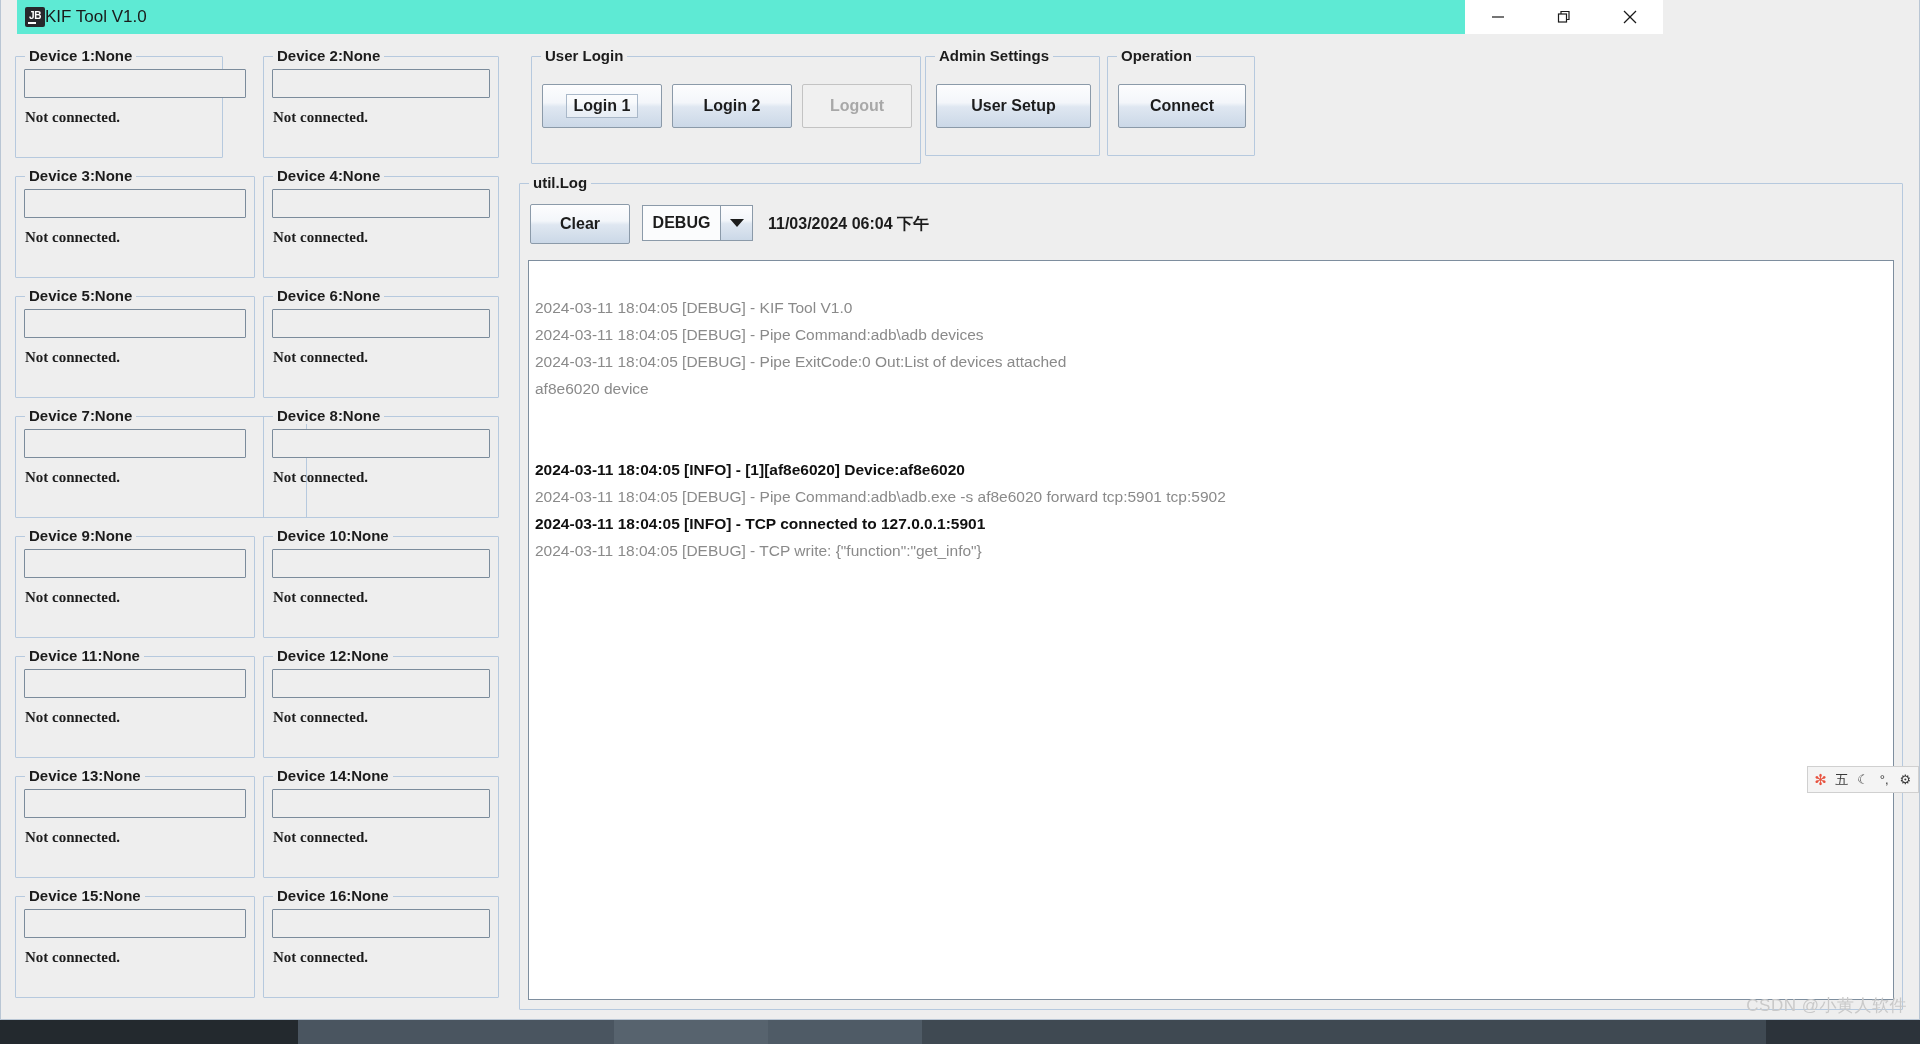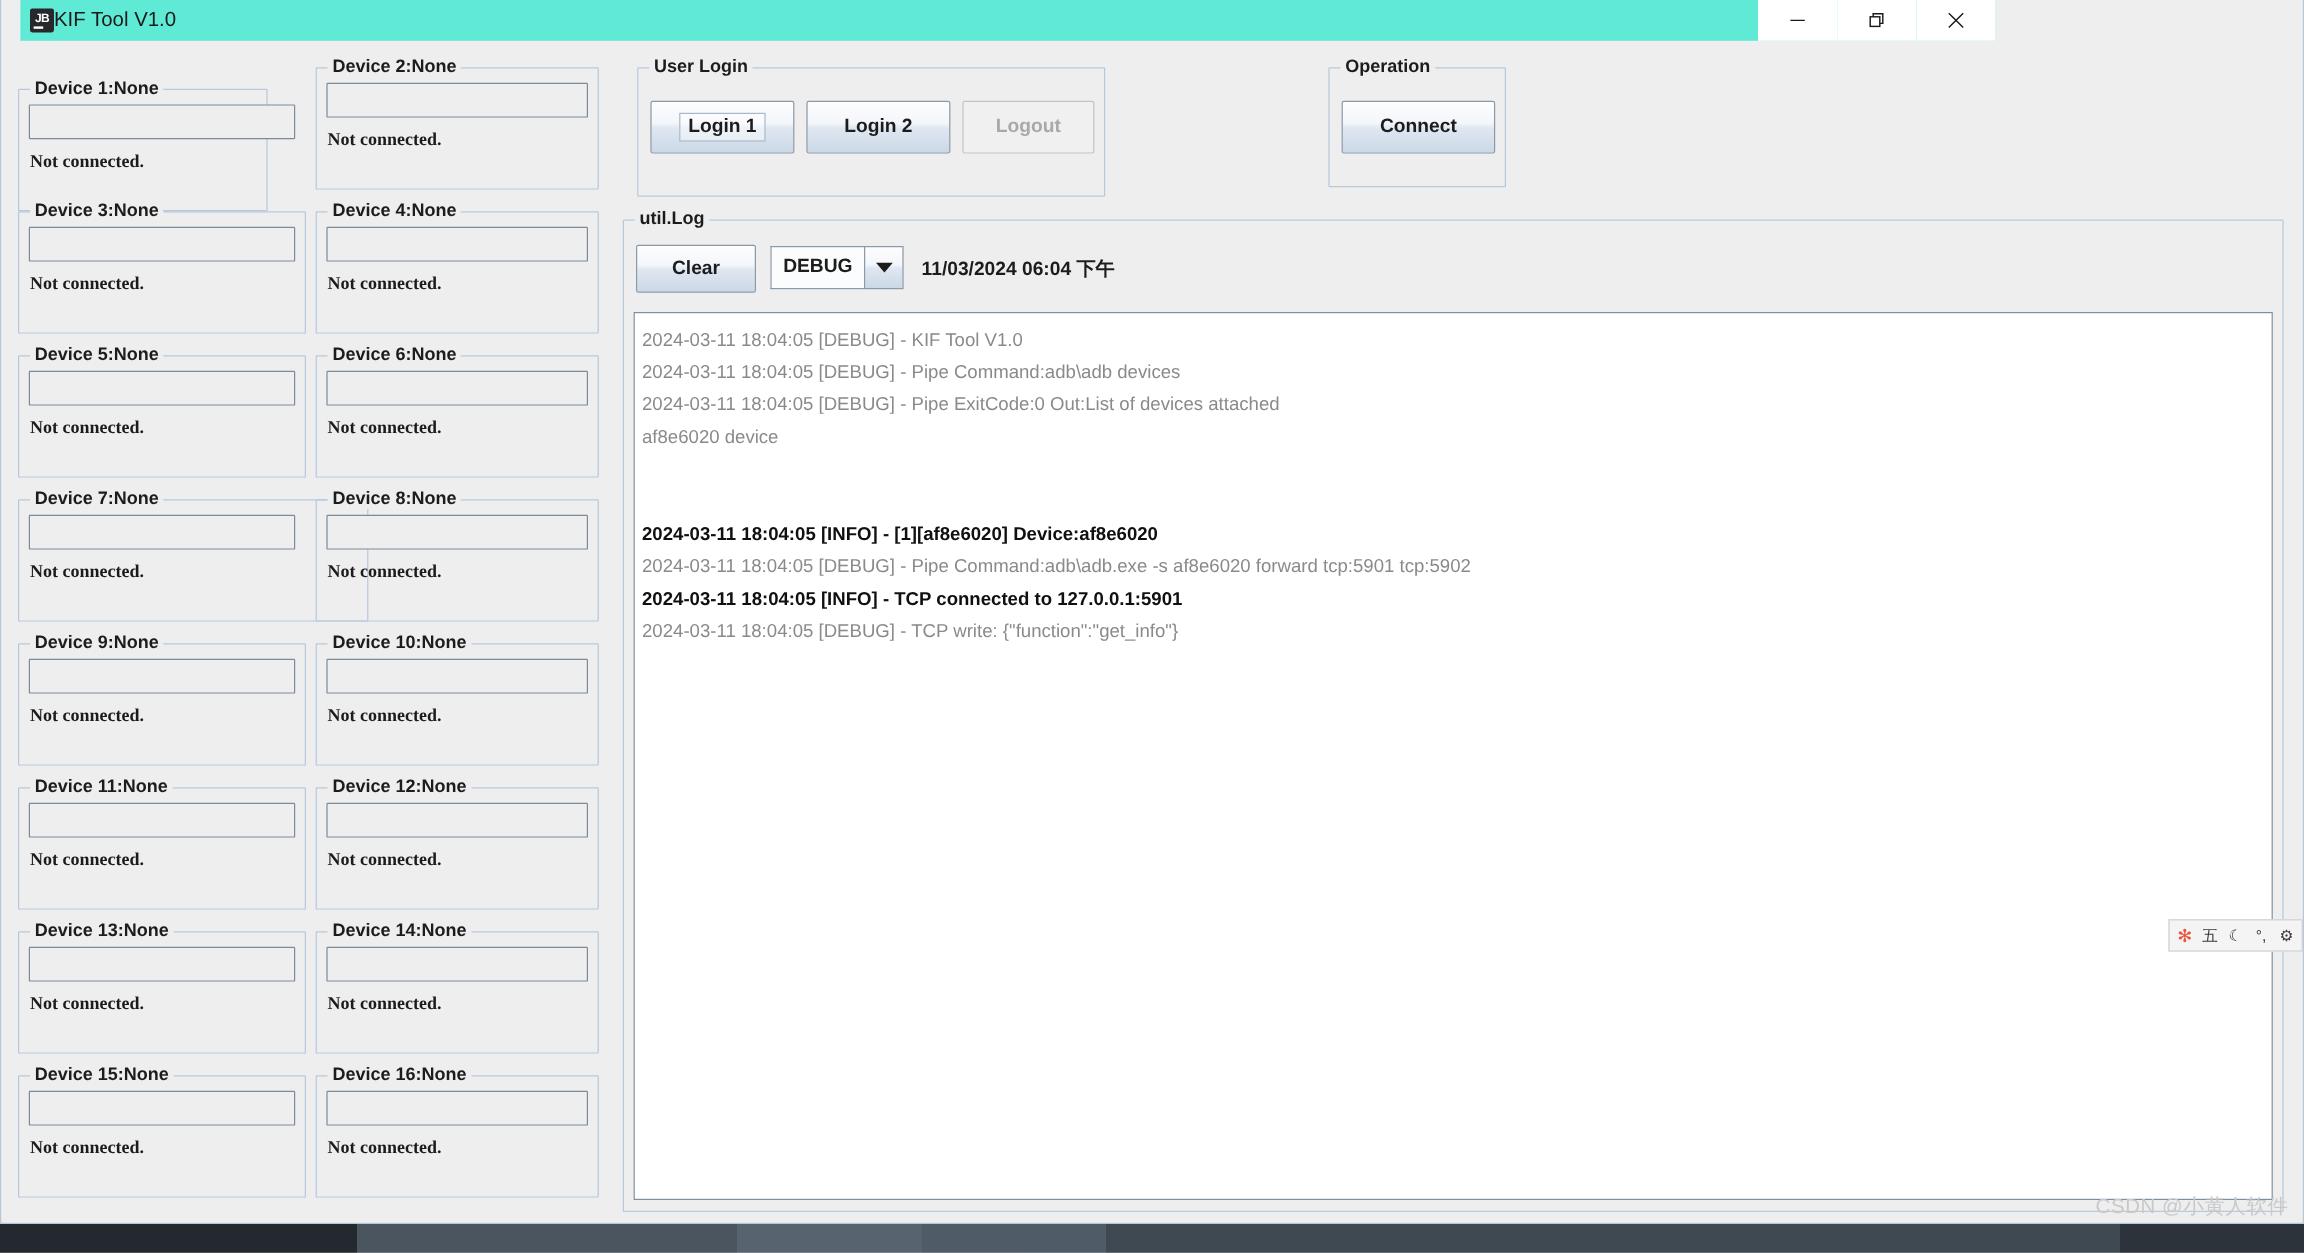--- a/index.html
+++ b/index.html
@@ -163,20 +163,21 @@
     font-family: "Liberation Sans", sans-serif;
   }
   #log-view {
     position: absolute;
     background: #ffffff;
     border: 1px solid #7e8e9e;
     overflow: hidden;
   }
   #log-lines {
     padding: 9px 0 0 6px;
+    margin-top: 24px;
   }
   .log-line {
     font-size: 15.5px;
     line-height: 27px;
     white-space: pre;
     font-family: "Liberation Sans", sans-serif;
   }
   .log-line.debug { color: #8a8a8a; font-weight: normal; }
   .log-line.info  { color: #101010; font-weight: bold; }
   .log-line.plain { color: #8a8a8a; font-weight: normal; }
@@ -253,21 +254,21 @@
       <div class="win-btn">
         <svg width="18" height="18" viewBox="0 0 18 18">
           <line x1="3" y1="3" x2="15" y2="15" stroke="#1a1a1a" stroke-width="1.2"></line>
           <line x1="15" y1="3" x2="3" y2="15" stroke="#1a1a1a" stroke-width="1.2"></line>
         </svg>
       </div>
     </div>
   </div>
 
   <div id="device-grid">
-      <div class="groupbox" style="left: 14px; top: 74px; width: 208px; height: 102px;">
+      <div class="groupbox" style="left: 14px; top: 56px; width: 208px; height: 102px;">
         <div class="gb-title">Device 1:None</div>
         <div class="device-field" style="width: 222px;"></div>
         <div class="device-status">Not connected.</div>
       </div>
       <div class="groupbox" style="left: 262px; top: 56px; width: 236px; height: 102px;">
         <div class="gb-title">Device 2:None</div>
         <div class="device-field" style="width: 218px;"></div>
         <div class="device-status">Not connected.</div>
       </div>
       <div class="groupbox" style="left: 14px; top: 176px; width: 240px; height: 102px;">
@@ -348,20 +349,26 @@
       <span class="btn-label">Login 1</span>
     </div>
     <div class="btn" style="left:140px; top:27px; width:120px; height:44px;">
       <span class="btn-label">Login 2</span>
     </div>
     <div class="btn disabled" style="left:270px; top:27px; width:110px; height:44px;">
       <span class="btn-label">Logout</span>
     </div>
   </div>
 
+  <div class="groupbox" style="left:924px; top:56px; width:175px; height:100px;">
+    <div class="gb-title">Admin Settings</div>
+    <div class="btn" style="left:10px; top:27px; width:155px; height:44px;">
+      <span class="btn-label">User Setup</span>
+    </div>
+  </div>
 
   <div class="groupbox" style="left:1106px; top:56px; width:148px; height:100px;">
     <div class="gb-title">Operation</div>
     <div class="btn" style="left:10px; top:27px; width:128px; height:44px;">
       <span class="btn-label">Connect</span>
     </div>
   </div>
 
   <div class="groupbox" style="left:518px; top:183px; width:1384px; height:827px;">
     <div class="gb-title">util.Log</div>

